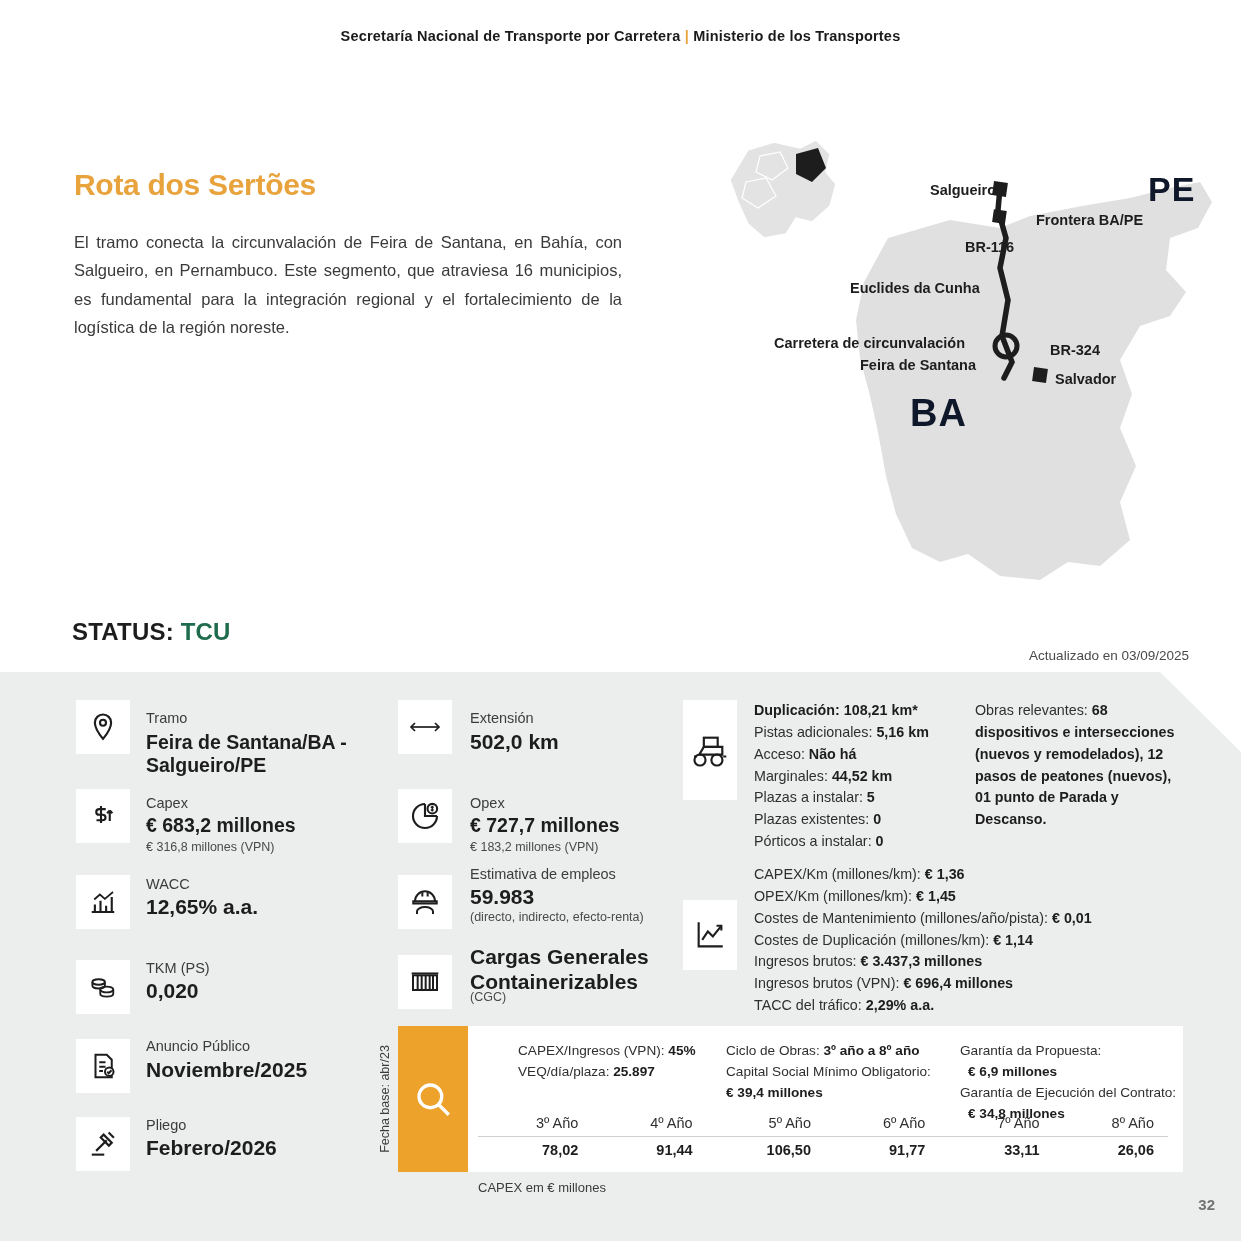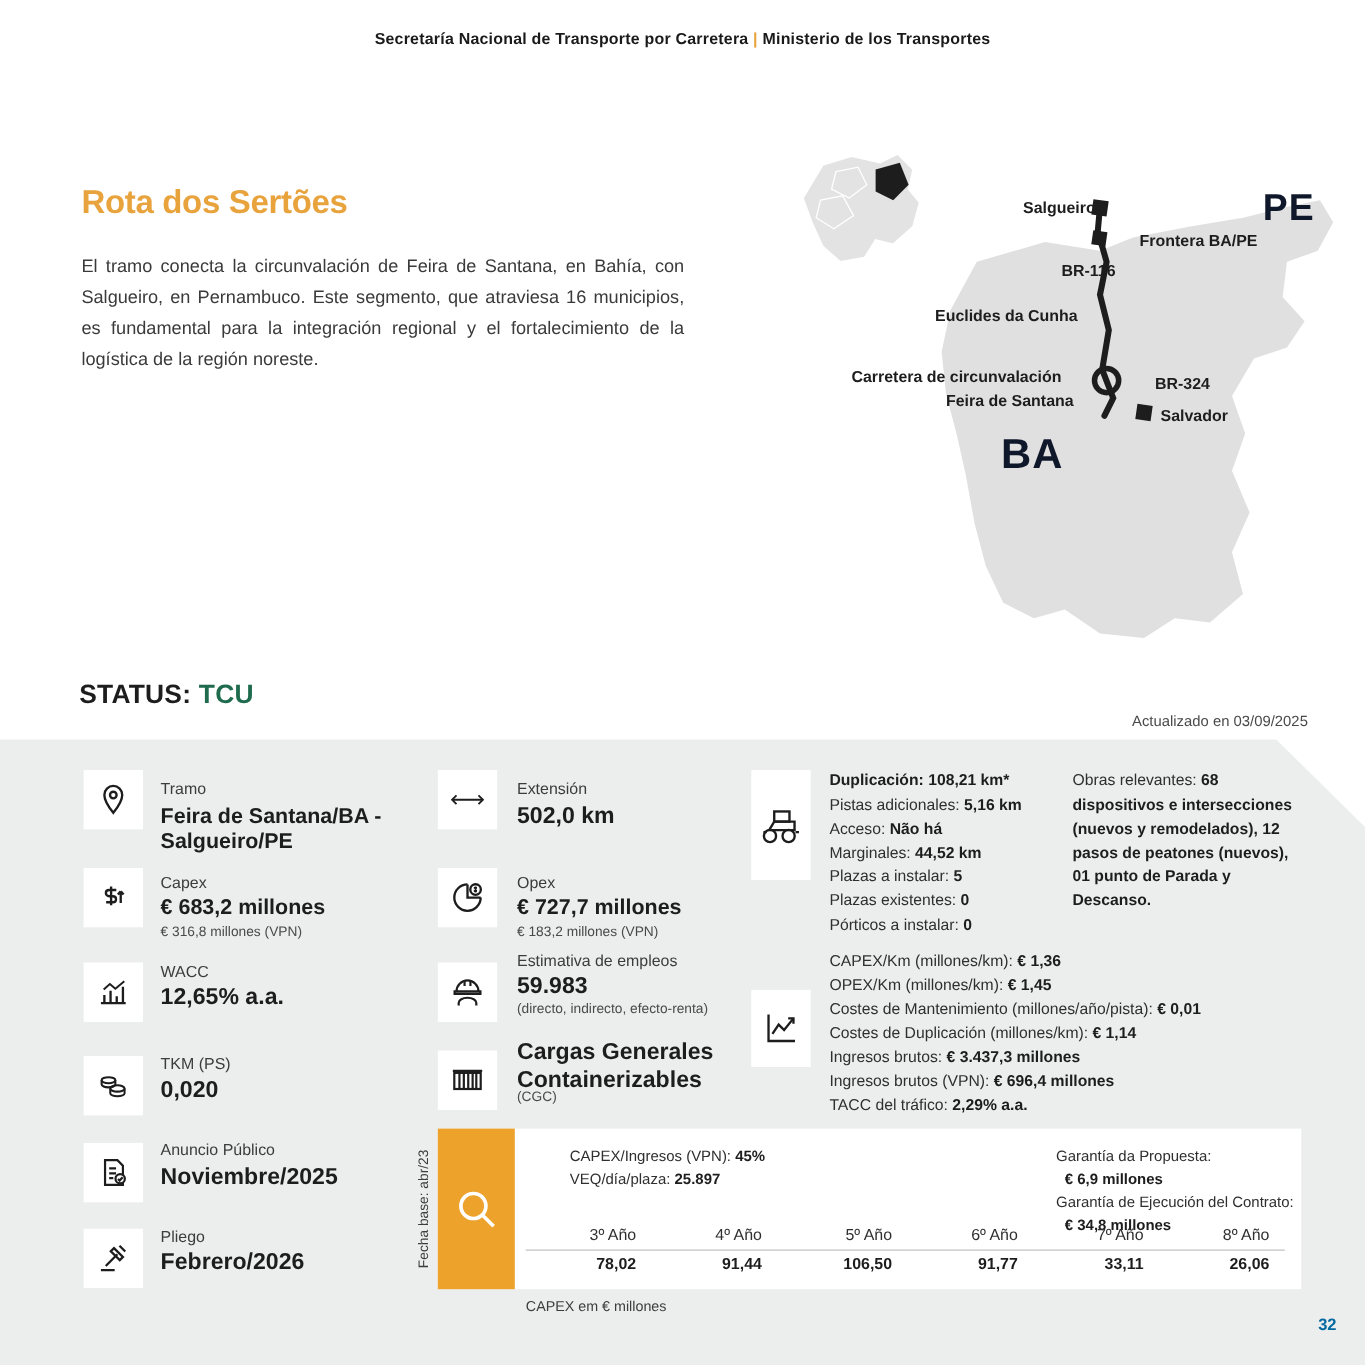--- a/index.html
+++ b/index.html
@@ -107,21 +107,21 @@
   table.years th, table.years td {
     text-align: right; padding: 5px 14px 5px 0; color: #2f2f2f;
   }
   table.years thead th { font-weight: normal; border-bottom: 1px solid #cfcfcf; }
   table.years tbody td { font-weight: bold; color: #1d1d1d; }
   .capexnote {
     position: absolute; left: 478px; top: 1180px; font-size: 13px; color: #3c3c3c;
   }
   .pageno {
     position: absolute; right: 26px; bottom: 28px;
-    font-size: 15px; font-weight: bold; color: #0369a1;
+    font-size: 15px; font-weight: bold; color: #737373;
   }
 </style>
 </head>
 <body>
 
 <div class="page">
 
   <div class="topbar">
     <span>Secretaría Nacional de Transporte por Carretera</span>
     <span class="sep">|</span>
@@ -331,20 +331,25 @@
   <div class="orangebox">
     <svg width="42" height="42" viewBox="0 0 24 24" fill="none" stroke="#ffffff" stroke-width="1.9">
       <circle cx="10.5" cy="10.5" r="6.5"></circle>
       <path d="M15.3 15.3L21 21"></path>
     </svg>
   </div>
 
   <div class="bb-text" style="left:478px; top:1040px; width:190px;">
     <div><span>CAPEX/Ingresos (VPN): </span><b>45%</b></div>
     <div><span>VEQ/día/plaza: </span><b>25.897</b></div>
+  </div>
+  <div class="bb-text" style="left:686px; top:1040px; width:215px;">
+    <div><span>Ciclo de Obras: </span><b>3º año a 8º año</b></div>
+    <div><span>Capital Social Mínimo Obligatorio:</span></div>
+    <div><b>€ 39,4 millones</b></div>
   </div>
   <div class="bb-text" style="left:920px; top:1040px; width:245px;">
     <div><span>Garantía da Propuesta:</span></div>
     <div style="padding-left:8px;"><b>€ 6,9 millones</b></div>
     <div><span>Garantía de Ejecución del Contrato:</span></div>
     <div style="padding-left:8px;"><b>€ 34,8 millones</b></div>
   </div>
 
   <table class="years">
     <thead>

